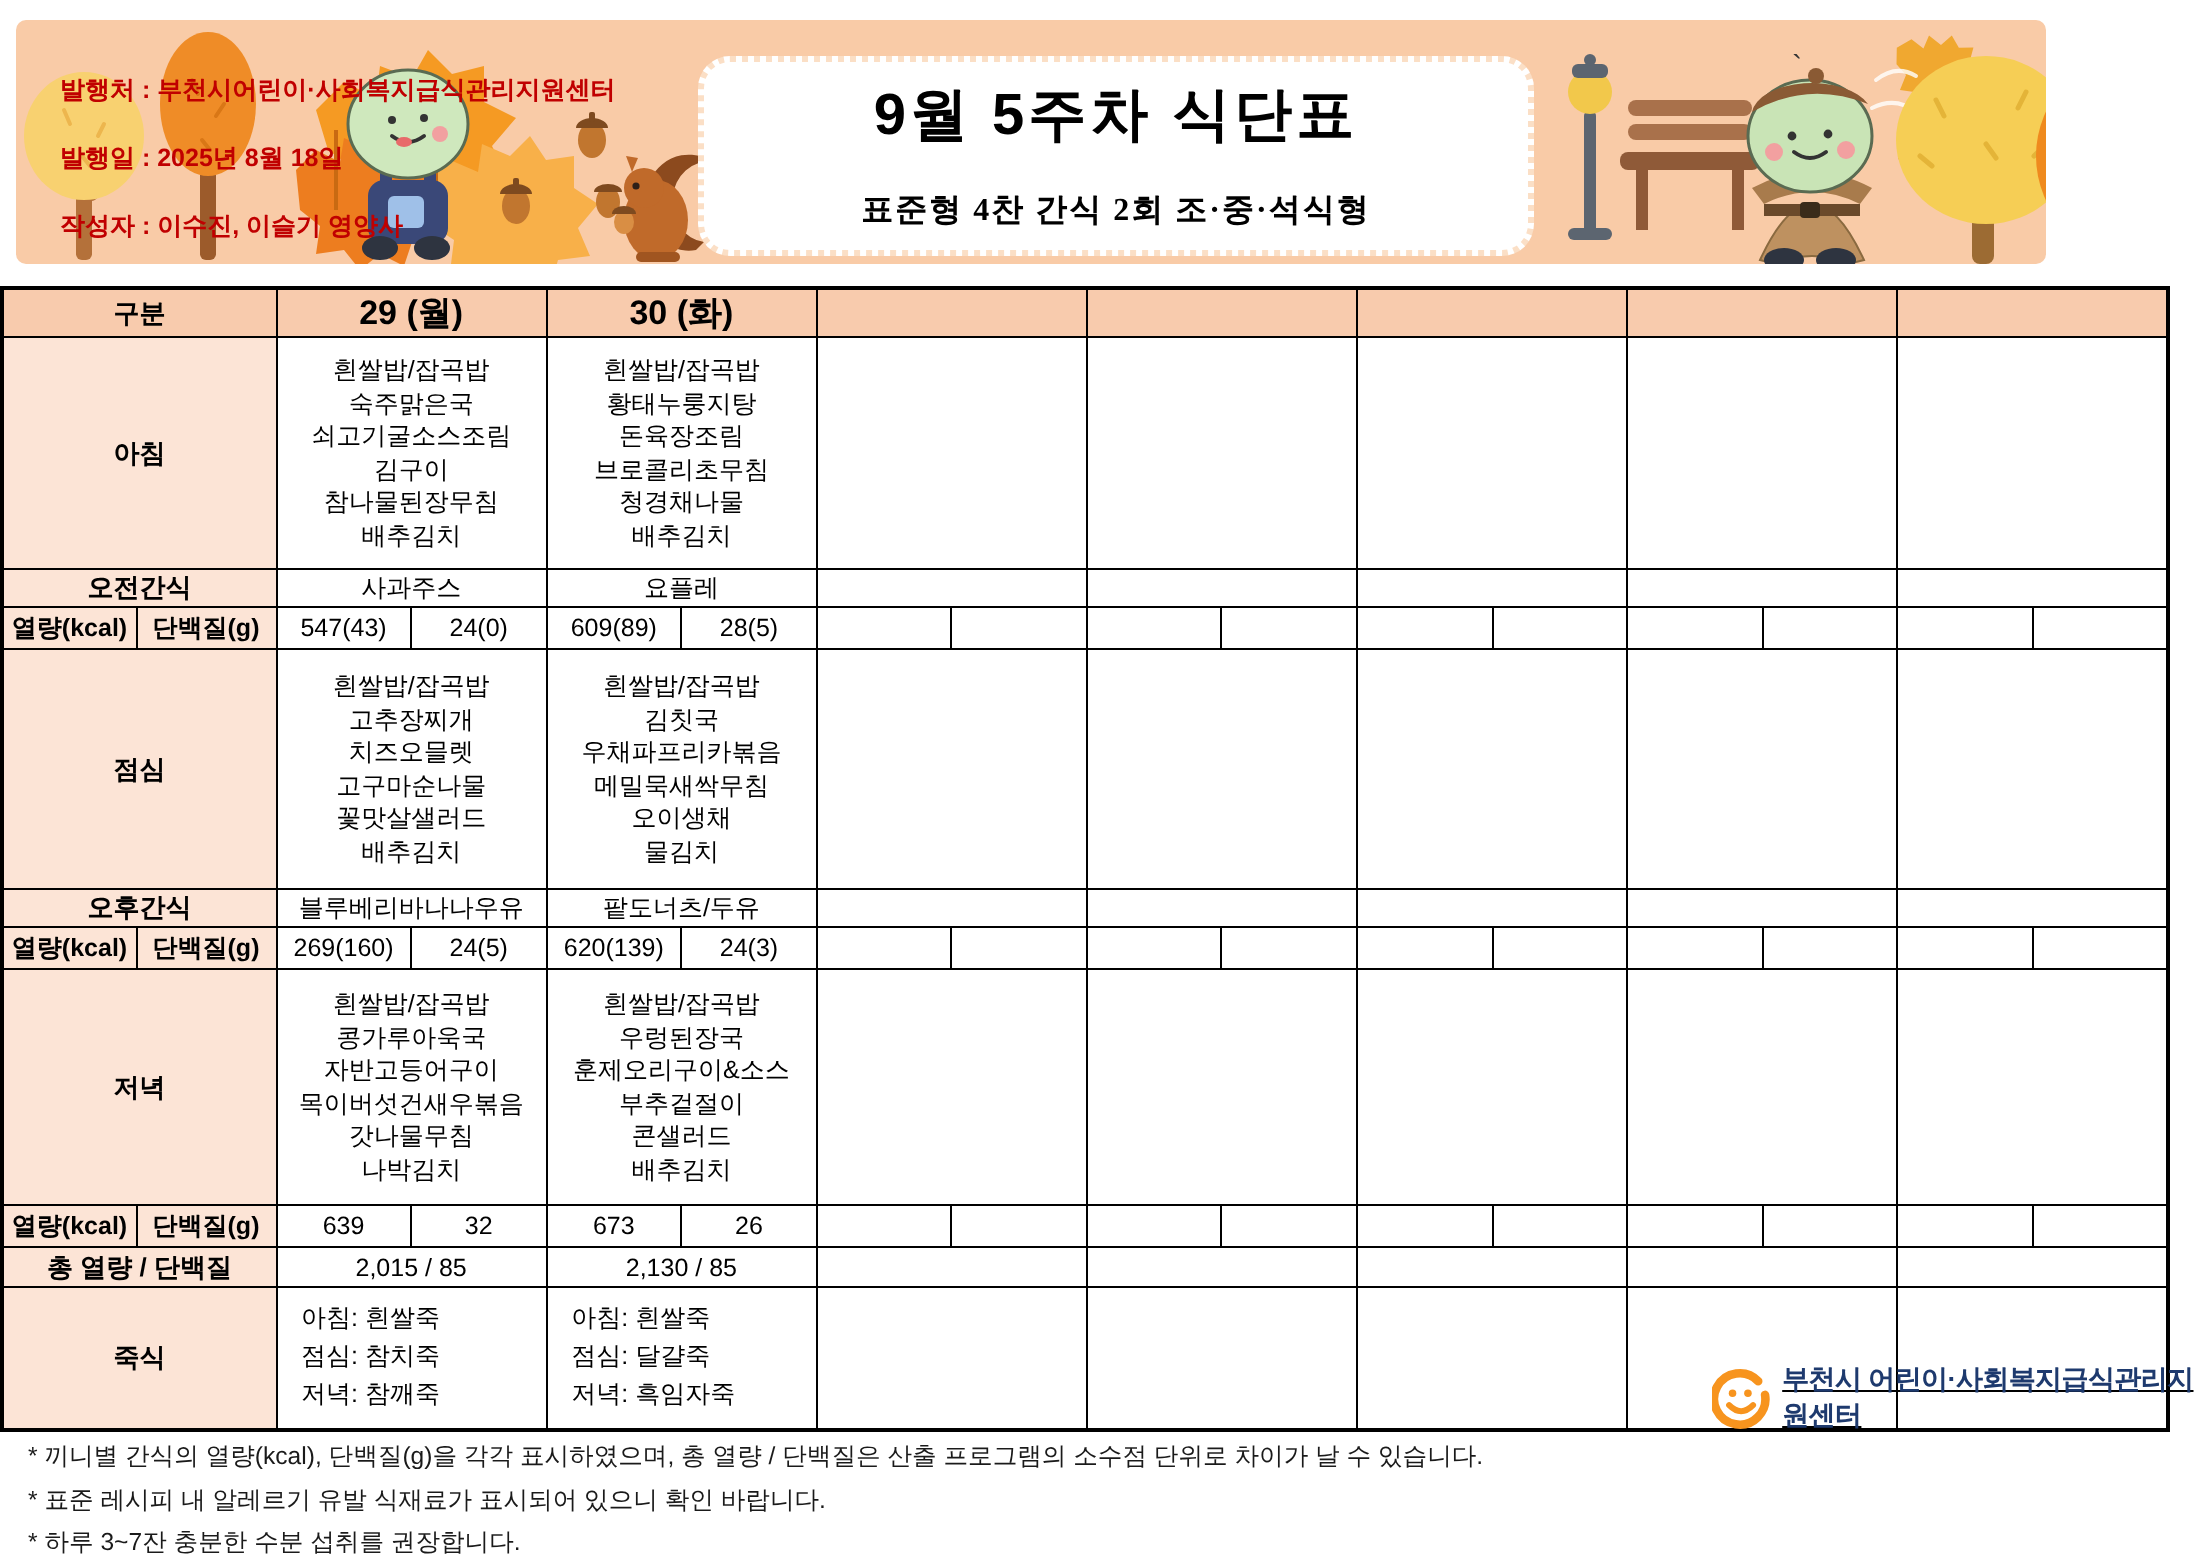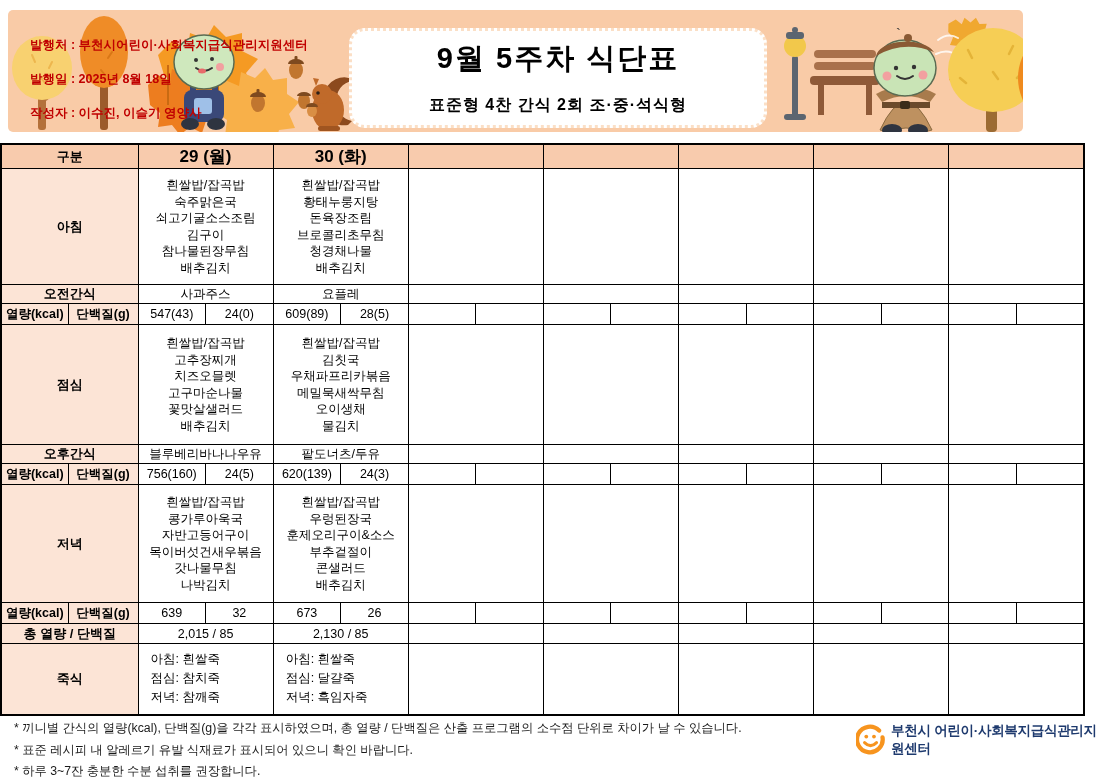--- a/index.html
+++ b/index.html
@@ -9,21 +9,21 @@
   
   .banner{position:absolute;left:8px;top:10px;width:1015px;height:122px;
           background:#F9CBA7;border-radius:5px;overflow:hidden;}
   .banner svg{position:absolute;left:0;top:0;}
   .publisher{position:absolute;left:22px;top:10px;z-index:5;font-size:12.5px;font-weight:bold;
              color:#C00000;line-height:17px;white-space:pre-line;}
   .titlebox{position:absolute;left:341px;top:18px;width:412px;height:94px;background:#ffffff;
             border:3px dotted #FBDFC6;border-radius:16px;z-index:4;
             display:flex;flex-direction:column;align-items:center;justify-content:center;}
   .title{font-size:29px;font-weight:bold;letter-spacing:2px;line-height:34px;}
-  .subtitle{font-size:16px;font-weight:bold;margin-top:20px;letter-spacing:1px;}
+  .subtitle{font-size:16px;font-weight:bold;margin-top:20px;letter-spacing:1px;font-family:Liberation Serif, serif;}
   .stray{position:absolute;left:544px;top:-6px;z-index:6;font-size:15px;color:#333;}
 
   
   table.menu-table{position:absolute;left:0;top:143px;width:1085px;border-collapse:collapse;
                    table-layout:fixed;border:2px solid #000;}
   .menu-table th,.menu-table td{border:1px solid #000;padding:0 2px;overflow:hidden;
                    text-align:center;vertical-align:middle;}
   .menu-table th{font-weight:bold;}
   th.corner{background:#F8CBAD;font-size:13px;}
   th.hdr{background:#F8CBAD;font-size:17px;}
@@ -35,21 +35,21 @@
   td.total{font-size:12.5px;}
   td.porridge{font-size:12.5px;line-height:19px;white-space:pre-line;text-align:left;
               padding-left:12px;vertical-align:middle;}
   tr.r-hdr{height:18px;} tr.r-meal{height:116px;} tr.r-lunch{height:120px;} tr.r-dinner{height:118px;}
   tr.r-snack{height:19px;} tr.r-num{height:21px;} tr.r-total{height:20px;} tr.r-pr{height:71px;}
 
   
   .footnotes{position:absolute;left:14px;top:718px;font-size:12.3px;font-weight:500;
              color:#1a1a1a;line-height:20.5px;}
   .footnotes div{margin-bottom:1px;}
-  .logo{position:absolute;left:856px;top:722px;display:flex;align-items:center;gap:6px;}
+  .logo{position:absolute;left:856px;top:681px;display:flex;align-items:flex-end;gap:6px;text-decoration:underline;}
   .logo-text{font-size:13.5px;font-weight:bold;color:#1E3A6E;letter-spacing:-0.3px;}
 </style>
 </head>
 <body>
 
 <div class="page">
 
   <div class="banner">
     <svg width="1085" height="122" viewBox="0 0 1085 122">
 
@@ -290,21 +290,21 @@
           <td colspan="2" class="snack">팥도너츠/두유</td>
           <td colspan="2" class="snack"></td>
           <td colspan="2" class="snack"></td>
           <td colspan="2" class="snack"></td>
           <td colspan="2" class="snack"></td>
           <td colspan="2" class="snack"></td>
         </tr>
       <tr class="r-num" id="r-kcal2">
         <th class="lblsmall">열량(kcal)</th>
         <th class="lblsmall">단백질(g)</th>
-      <td class="num">756(160)</td>
+      <td class="num">269(160)</td>
           <td class="num">24(5)</td>
           <td class="num">620(139)</td>
           <td class="num">24(3)</td>
           <td class="num"></td>
           <td class="num"></td>
           <td class="num"></td>
           <td class="num"></td>
           <td class="num"></td>
           <td class="num"></td>
           <td class="num"></td>

